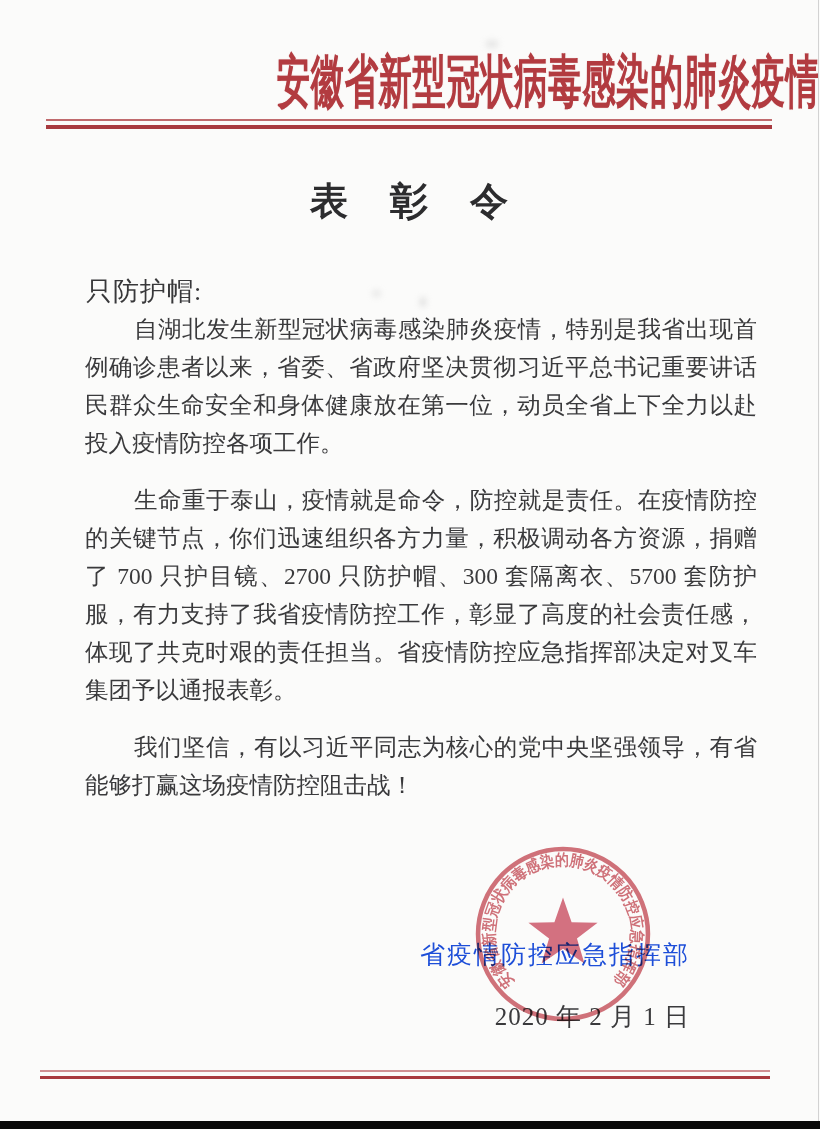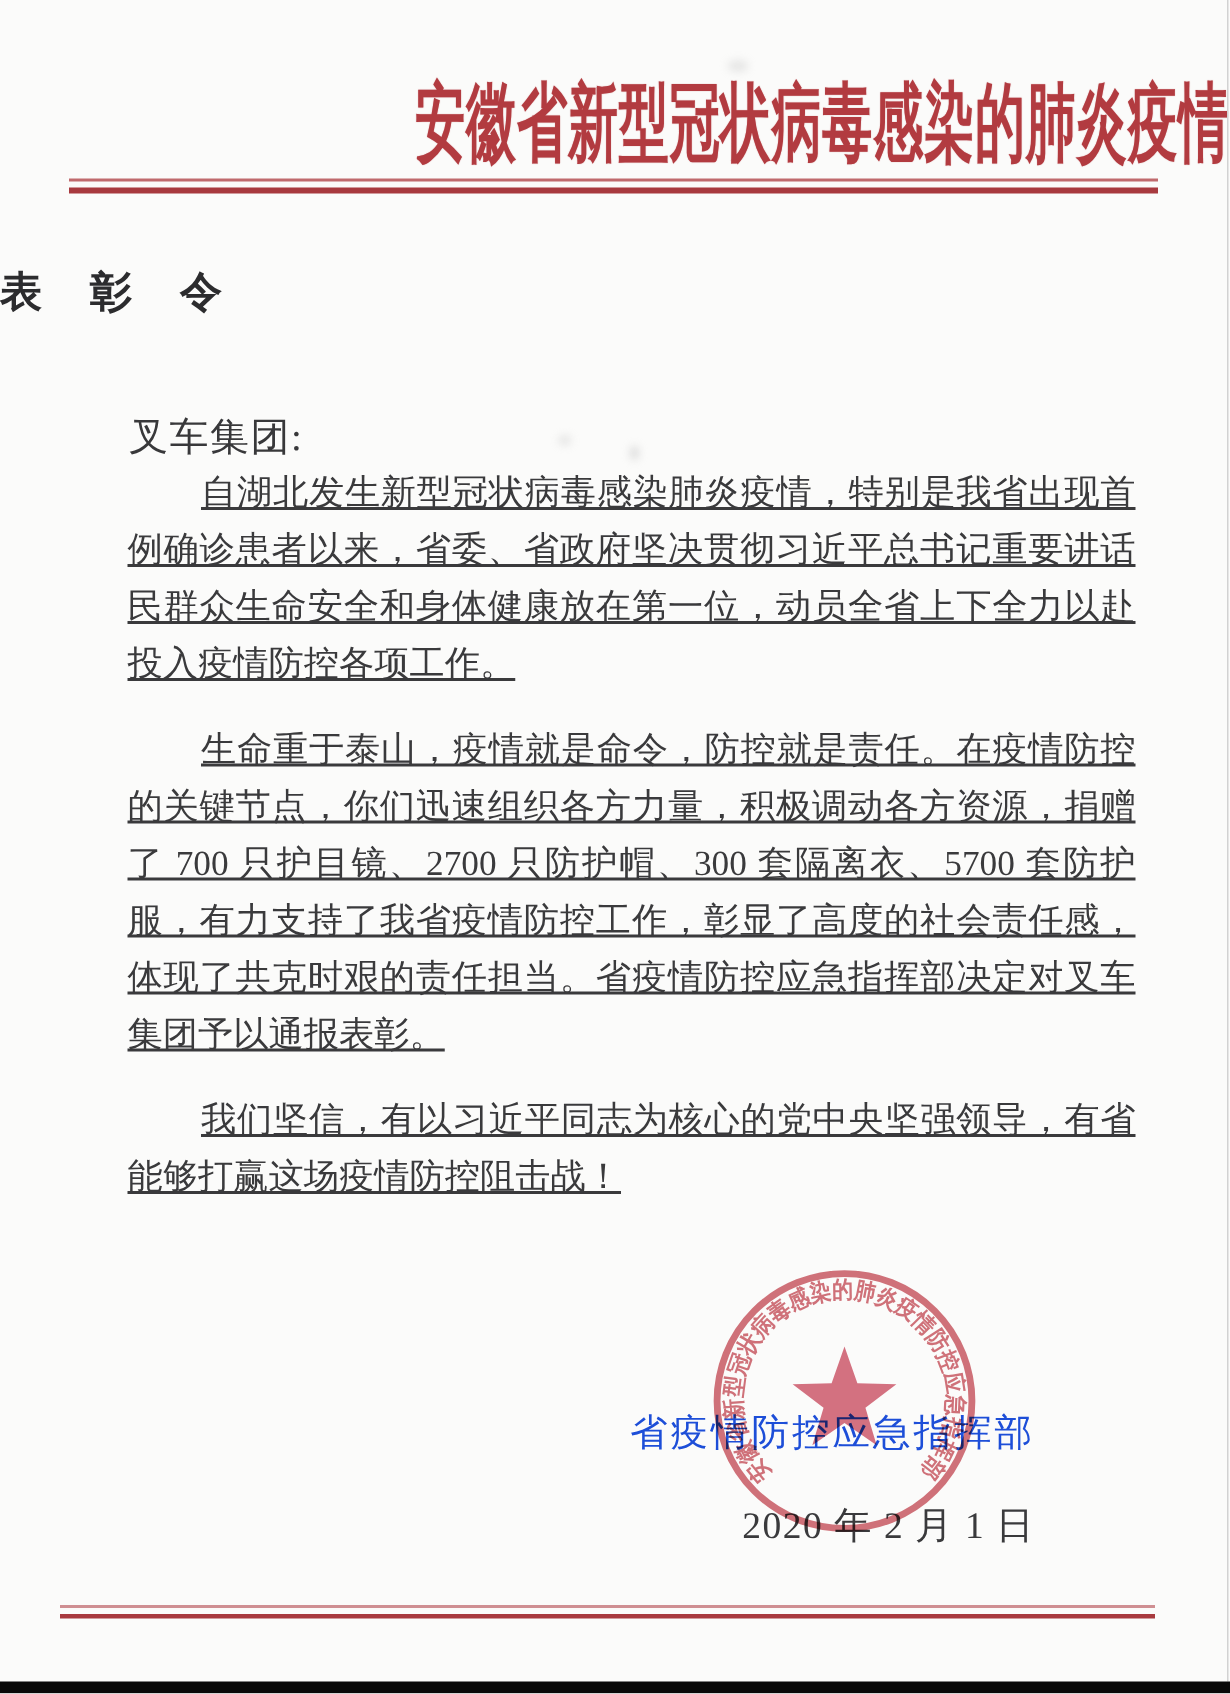--- a/index.html
+++ b/index.html
@@ -35,34 +35,35 @@
   .rule-double .gap   { height: 4px; }
   .rule-double .thick { height: 4px; background: #a83a3f; }
   .rule-header { top: 119px; }
   .rule-footer { top: 1070px; left: 40px; width: 730px; }
   .rule-footer .thin  { background: #cf8f92; height: 2px; }
   .rule-footer .thick { height: 3px; }
 
   
   .doc-title {
     position: absolute; top: 176px; left: 0; width: 820px;
-    font-size: 28px; font-weight: bold;
+    text-align: center;
+    font-size: 38px; font-weight: bold;
     color: #2c2c2e;
     letter-spacing: 2px;
   }
 
   
   .salutation {
     position: absolute; top: 274px; left: 86px;
     font-size: 26px; color: #38383a;
     letter-spacing: 1px;
   }
   .body {
     position: absolute; top: 310px; left: 85px; width: 672px;
-    font-size: 23.5px; color: #3a3a3c; text-decoration: underline;
+    font-size: 23.5px; color: #3a3a3c;
   }
   .bl { height: 38px; line-height: 38px; white-space: nowrap; }
   .bl.j { white-space: normal; text-align: justify; text-align-last: justify; }
   .bl.indent { text-indent: 49px; }
   .bl.pstart { margin-top: 19px; }
 
   
   .signature {
     position: absolute; top: 938px; left: 0; width: 690px;
     text-align: right;
@@ -109,21 +110,21 @@
     <span>安徽省新型冠状病毒感染的肺炎疫情防控应急指挥部</span>
   </div>
   <div class="rule-double rule-header">
     <div class="thin"></div>
     <div class="gap"></div>
     <div class="thick"></div>
   </div>
 
   <div class="doc-title">表　彰　令</div>
 
-  <div class="salutation">叉车集团:</div>
+  <div class="salutation">只防护帽:</div>
 
   <div class="body">
     <div class="bl j indent">自湖北发生新型冠状病毒感染肺炎疫情，特别是我省出现首</div>
     <div class="bl j">例确诊患者以来，省委、省政府坚决贯彻习近平总书记重要讲话</div>
     <div class="bl j">民群众生命安全和身体健康放在第一位，动员全省上下全力以赴</div>
     <div class="bl">投入疫情防控各项工作。</div>
     <div class="bl j indent pstart">生命重于泰山，疫情就是命令，防控就是责任。在疫情防控</div>
     <div class="bl j">的关键节点，你们迅速组织各方力量，积极调动各方资源，捐赠</div>
     <div class="bl j">了 700 只护目镜、2700 只防护帽、300 套隔离衣、5700 套防护</div>
     <div class="bl j">服，有力支持了我省疫情防控工作，彰显了高度的社会责任感，</div>

